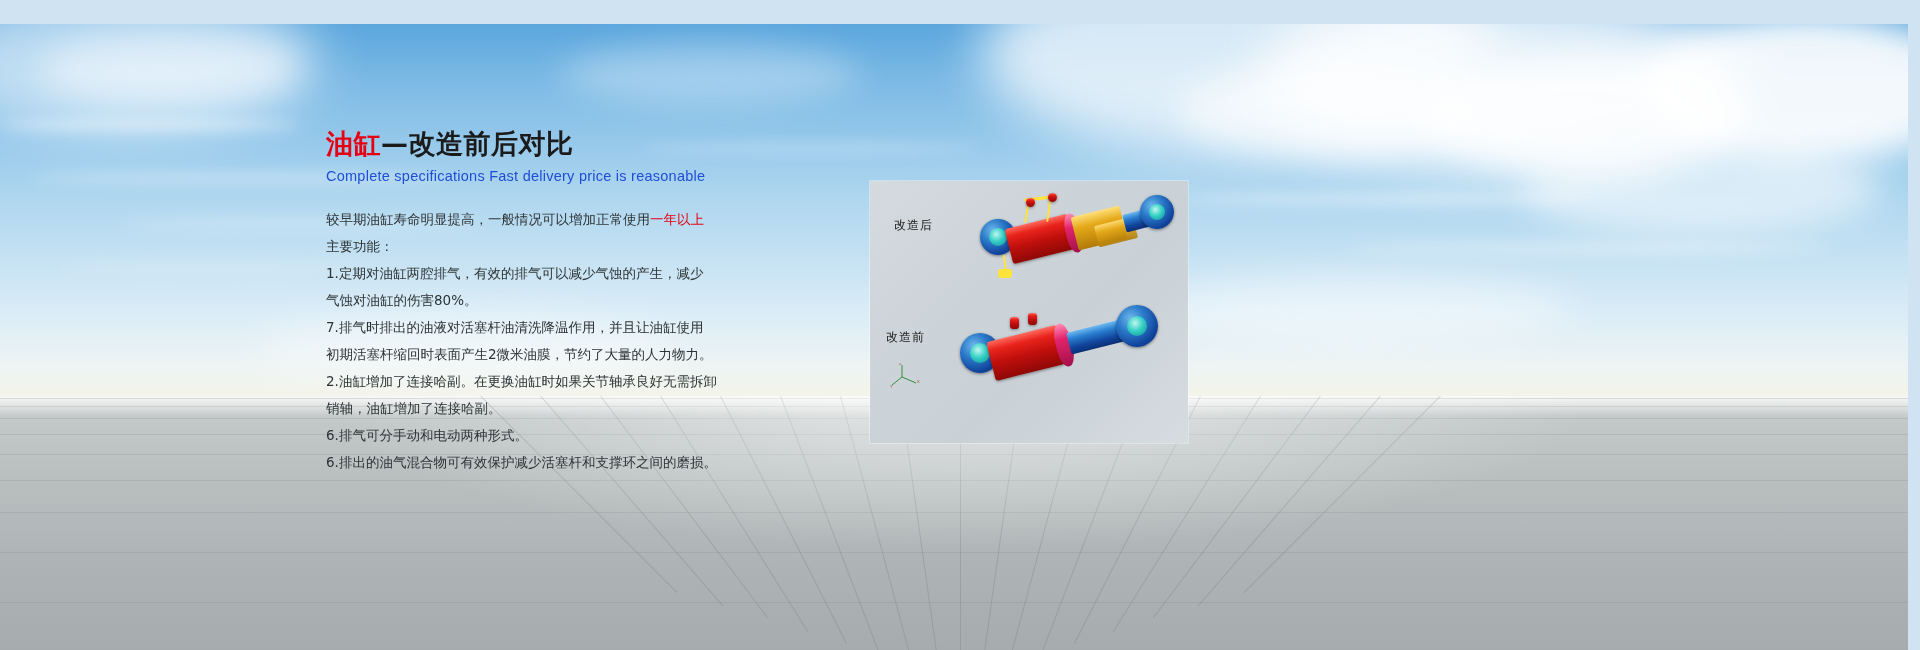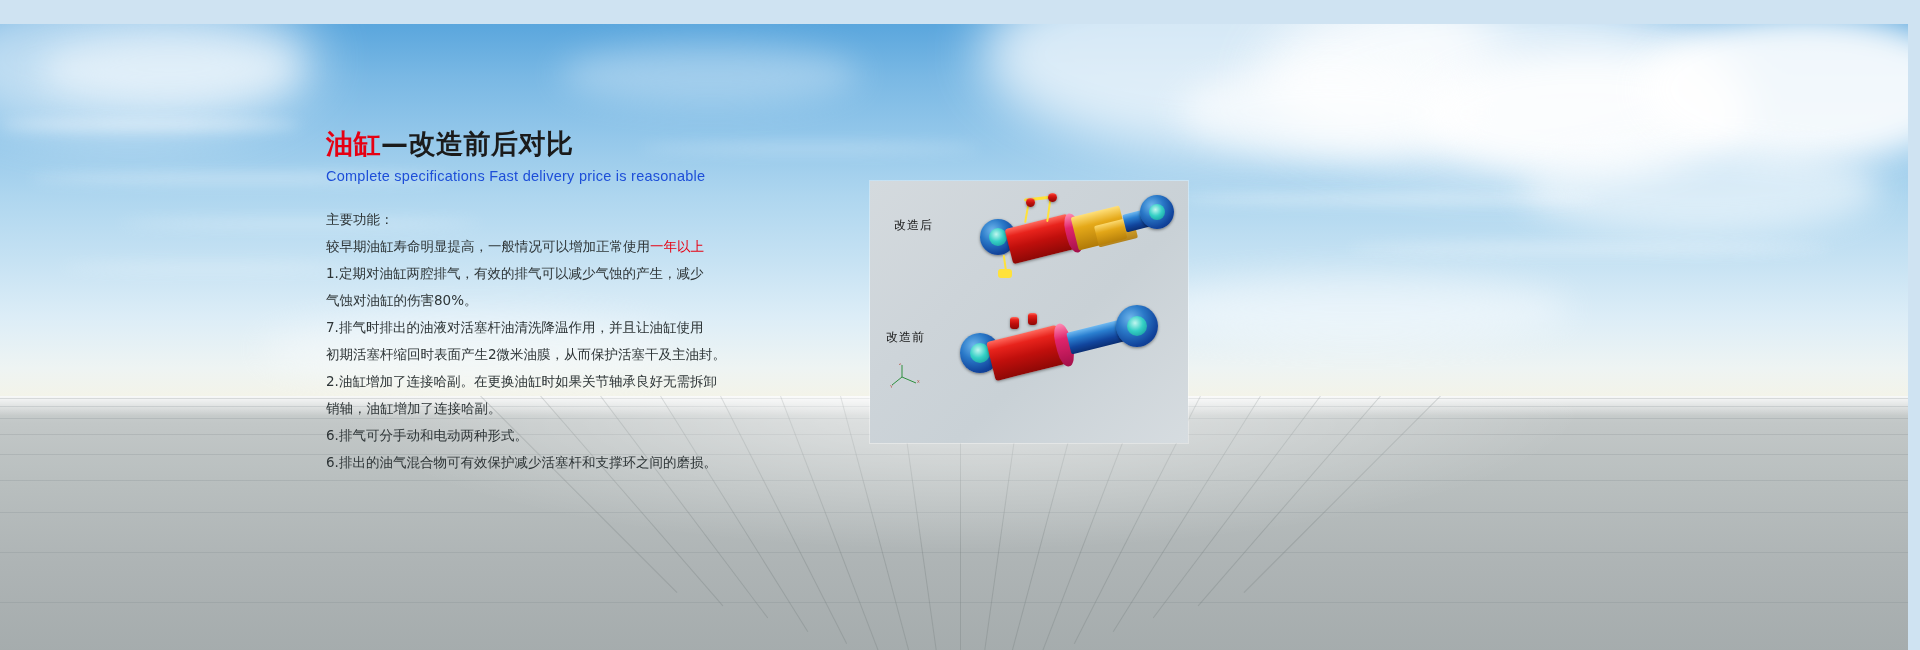--- a/index.html
+++ b/index.html
@@ -154,26 +154,26 @@
     <div class="gv" style="left:1380px;transform:rotate(41deg);"></div>
     <div class="gv" style="left:1440px;transform:rotate(45deg);"></div>
     <div class="gshade"></div>
   </div>
 
   <div class="content">
     <h1 class="title"><span class="red">油缸</span><span>—改造前后对比</span></h1>
     <p class="subtitle">Complete specifications Fast delivery price is reasonable</p>
 
     <div class="body">
+      <p><span>较早期油缸寿命明显提高，一般情况可以增加正常使用</span><span class="red">一年以上</span></p>
       <p><span>主要功能：</span></p>
-      <p><span>较早期油缸寿命明显提高，一般情况可以增加正常使用</span><span class="red">一年以上</span></p>
       <p><span>1.定期对油缸两腔排气，有效的排气可以减少气蚀的产生，减少</span></p>
       <p><span>气蚀对油缸的伤害80%。</span></p>
       <p><span>7.排气时排出的油液对活塞杆油清洗降温作用，并且让油缸使用</span></p>
-      <p><span>初期活塞杆缩回时表面产生2微米油膜，从而保护活塞干及主油封。</span></p>
+      <p><span>初期活塞杆缩回时表面产生2微米油膜，节约了大量的人力物力。</span></p>
       <p><span>2.油缸增加了连接哈副。在更换油缸时如果关节轴承良好无需拆卸</span></p>
       <p><span>销轴，油缸增加了连接哈副。</span></p>
       <p><span>6.排气可分手动和电动两种形式。</span></p>
       <p><span>6.排出的油气混合物可有效保护减少活塞杆和支撑环之间的磨损。</span></p>
     </div>
   </div>
 
   <div class="panel">
 
     <div class="lbl lbl-after">改造后</div>

